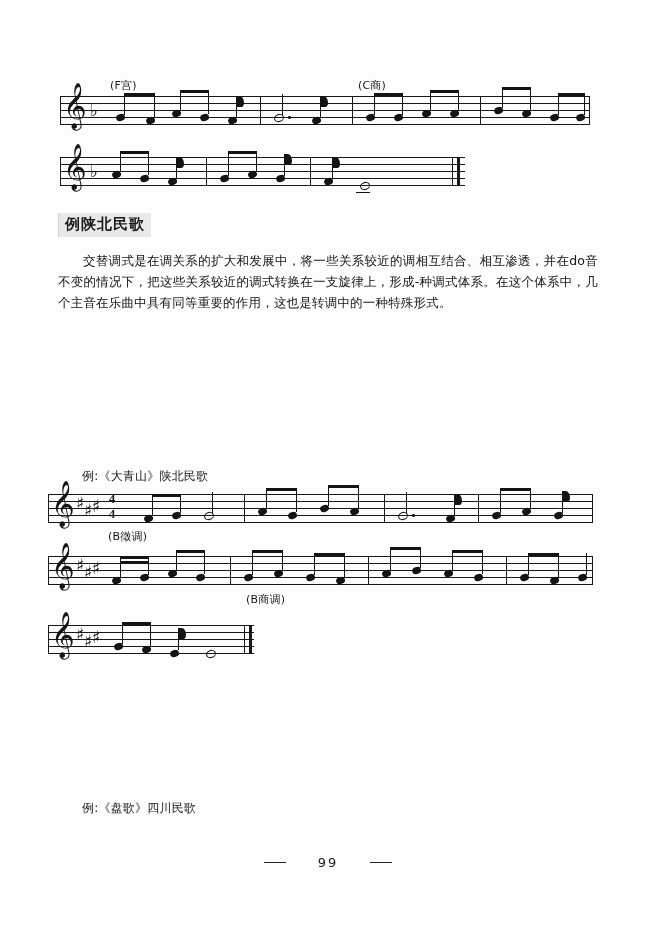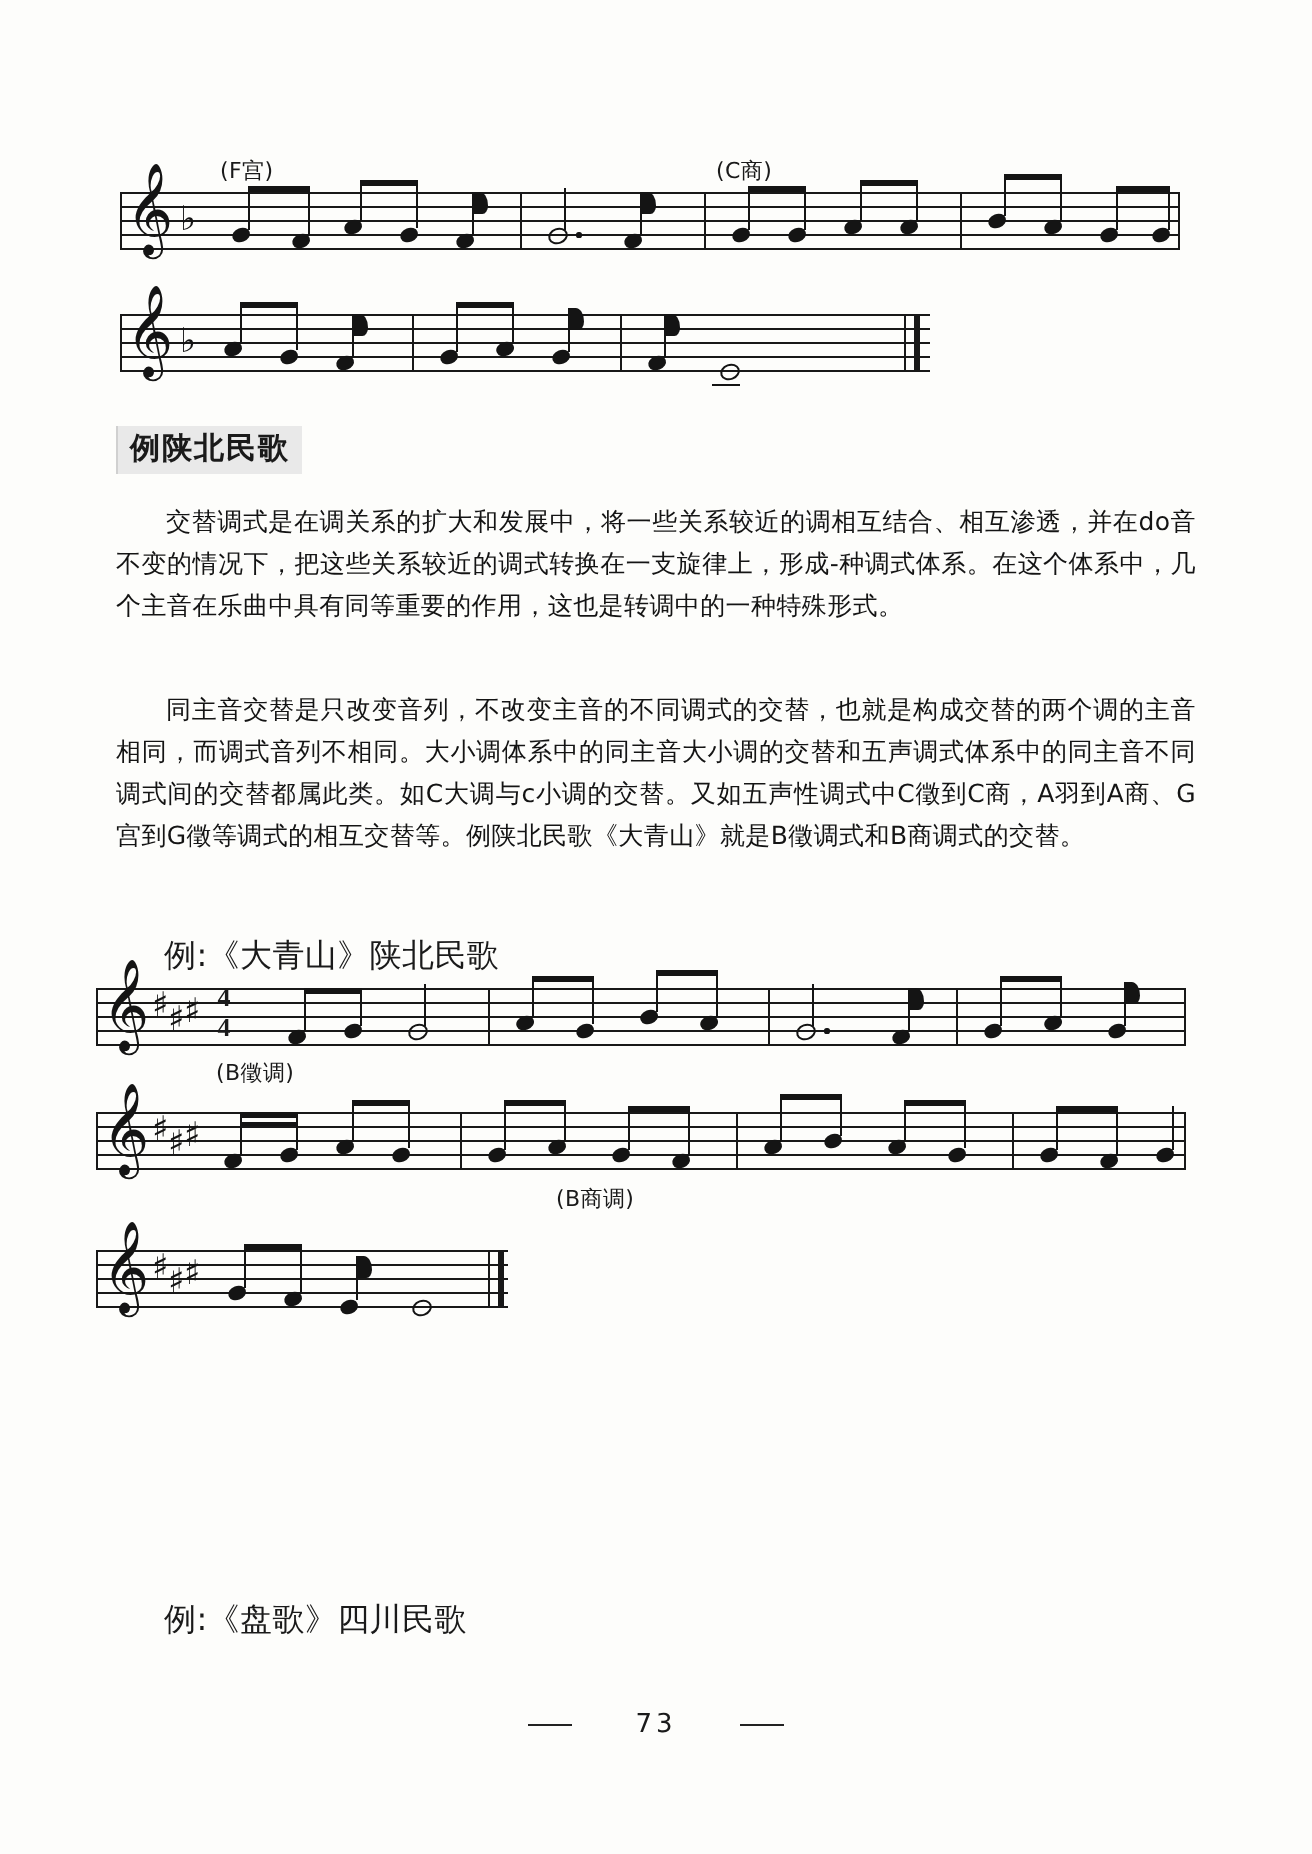--- a/index.html
+++ b/index.html
@@ -37,21 +37,21 @@
     position: absolute;
     font-size: 15px;
     font-weight: bold;
     letter-spacing: 1px;
     background: #e9e9e9;
     padding: 2px 6px 3px 6px;
     border-left: 1px solid #d0d0d0;
   }
   .small-label {
     position: absolute;
-    font-size: 16px;
+    font-size: 12px;
     letter-spacing: 0.2px;
   }
   .page-number {
     position: absolute;
     font-size: 13px;
     letter-spacing: 2px;
     width: 100%;
     text-align: center;
   }
   .rule {
@@ -303,21 +303,20 @@
       </div>
     </div>
   </div>
 
   <div class="section-title" style="left:58px; top:213px;">例陕北民歌</div>
 
   <div class="para indent" style="left:58px; top:250px; width:540px;">交替调式是在调关系的扩大和发展中，将一些关系较近的调相互结合、相互渗透，并在do音不变的情况下，把这些关系较近的调式转换在一支旋律上，形成-种调式体系。在这个体系中，几个主音在乐曲中具有同等重要的作用，这也是转调中的一种特殊形式。</div>
 
 
 
-  <div class="para indent" style="left:58px; top:344px; width:540px;">同主音交替是只改变音列，不改变主音的不同调式的交替，也就是构成交替的两个调的主音相同，而调式音列不相同。大小调体系中的同主音大小调的交替和五声调式体系中的同主音不同调式间的交替都属此类。如C大调与c小调的交替。又如五声性调式中C徵到C商，A羽到A商、G宫到G徵等调式的相互交替等。例陕北民歌《大青山》就是B徵调式和B商调式的交替。</div>
 
   <div class="small-label" style="left:82px; top:468px;">例:《大青山》陕北民歌</div>
 
   <div>
     <div class="staff" style="left:48px; top:494px; width:545px; height:29px;">
       <div class="line l0"></div>
         <div class="line l1"></div>
         <div class="line l2"></div>
         <div class="line l3"></div>
         <div class="line l4"></div>
@@ -446,21 +445,21 @@
       <div class="nh" style="left:502px; top:21px;"></div>
         <div class="stem" style="left:510px; top:-3px; height:25px;"></div>
       <div class="beam" style="left:480px; top:-3px; width:31px;"></div>
 
       <div class="nh" style="left:530px; top:17.5px;"></div>
         <div class="stem" style="left:538px; top:-3px; height:22px;"></div>
       <div class="barline" style="left:544px;"></div>
     </div>
   </div>
 
-  <div class="stafflabel" style="left:246px; top:592px;margin-left:32px;">(B商调)</div>
+  <div class="stafflabel" style="left:246px; top:592px;">(B商调)</div>
 
   <div>
     <div class="staff" style="left:48px; top:625px; width:206px; height:29px;">
       <div class="line l0"></div>
         <div class="line l1"></div>
         <div class="line l2"></div>
         <div class="line l3"></div>
         <div class="line l4"></div>
 
       <div class="clef" style="left:3px;">𝄞</div>
@@ -488,15 +487,15 @@
       </div>
     </div>
   </div>
 
 
 
   <div class="small-label" style="left:82px; top:800px;">例:《盘歌》四川民歌</div>
 
   <div class="rule" style="left:264px; top:862px; width:22px;"></div>
   <div class="rule" style="left:370px; top:862px; width:22px;"></div>
-  <div class="page-number" style="left:0px; top:855px;">73</div>
+  <div class="page-number" style="left:0px; top:855px;">99</div>
 
 </div>
 
 </body></html>

